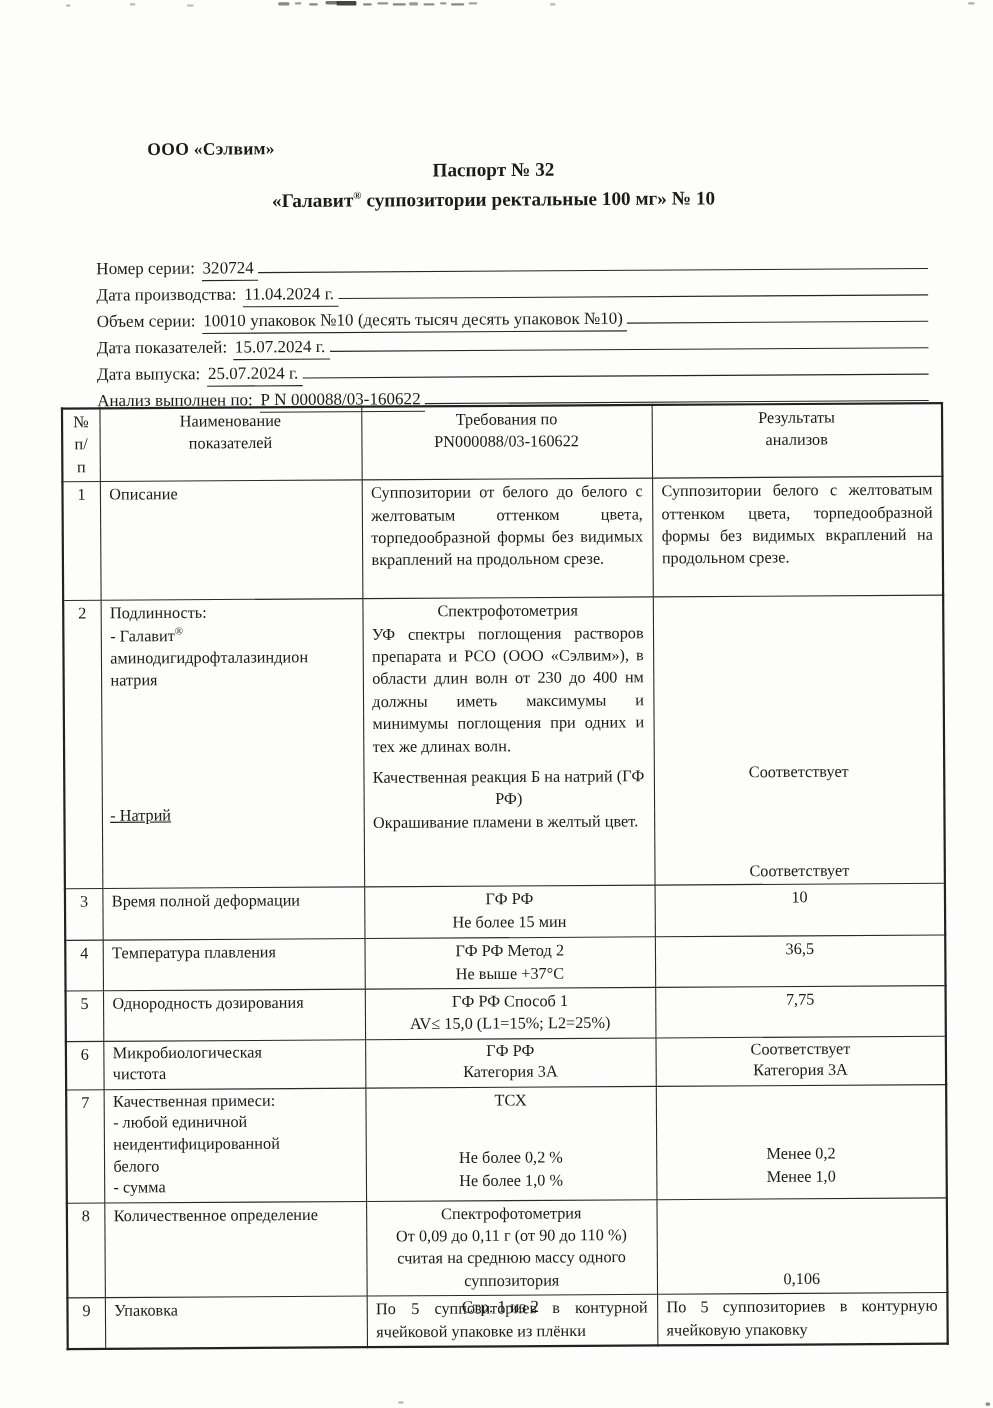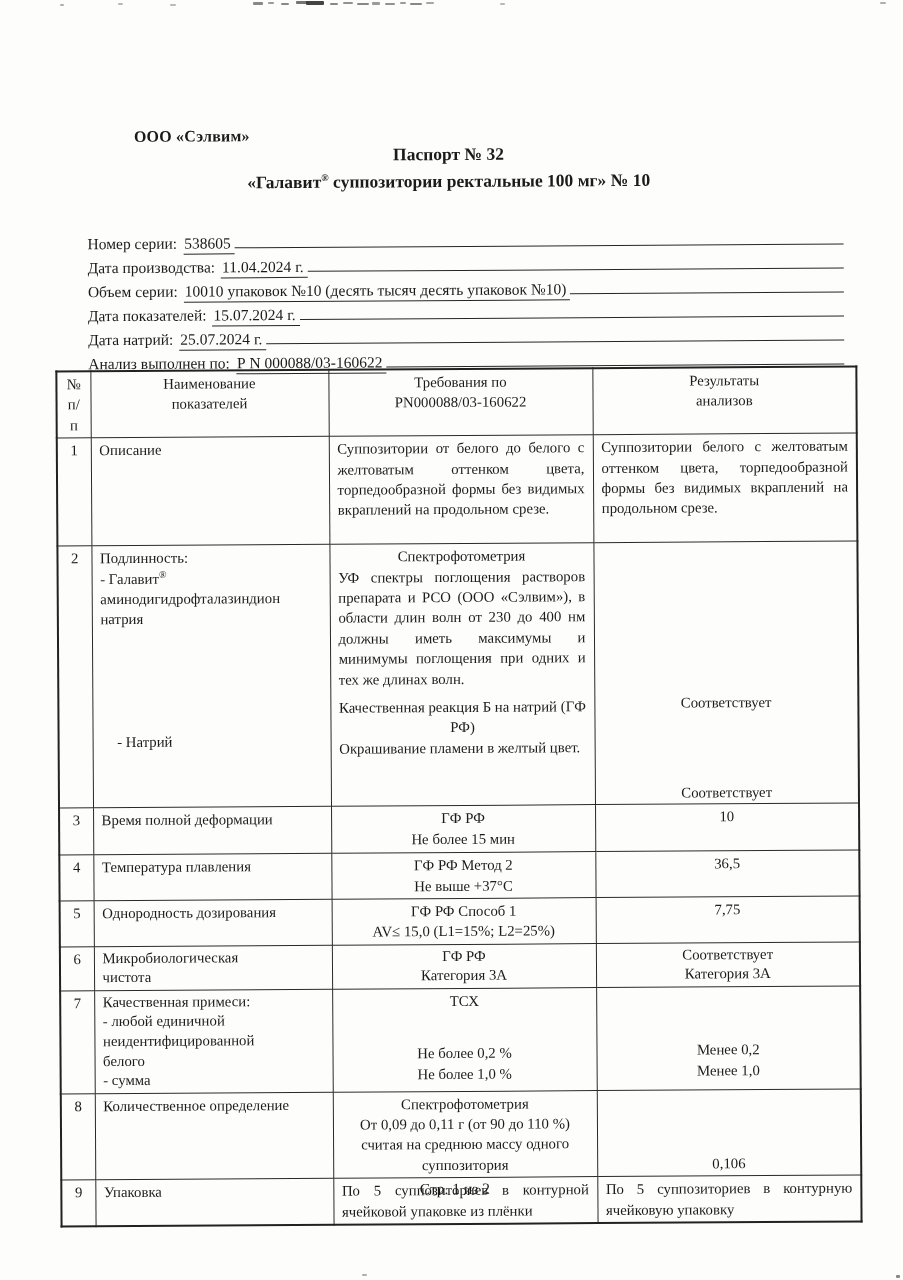--- a/index.html
+++ b/index.html
@@ -65,40 +65,40 @@
 
   <div class="tilt">
 
     <div class="company">ООО «Сэлвим»</div>
     <div class="title1">Паспорт № 32</div>
     <div class="title2"><span>«Галавит</span><sup class="reg">®</sup><span> суппозитории ректальные 100 мг» № 10</span></div>
 
     <div class="info">
       <div class="info-line">
         <span class="info-label">Номер серии:</span>
-        <span class="info-value">538605</span>
+        <span class="info-value">320724</span>
         <span class="info-rule"></span>
       </div>
       <div class="info-line">
         <span class="info-label">Дата производства:</span>
         <span class="info-value">11.04.2024 г.</span>
         <span class="info-rule"></span>
       </div>
       <div class="info-line">
         <span class="info-label">Объем серии:</span>
         <span class="info-value">10010 упаковок №10 (десять тысяч десять упаковок №10)</span>
         <span class="info-rule"></span>
       </div>
       <div class="info-line">
         <span class="info-label">Дата показателей:</span>
         <span class="info-value">15.07.2024 г.</span>
         <span class="info-rule"></span>
       </div>
       <div class="info-line">
-        <span class="info-label">Дата натрий:</span>
+        <span class="info-label">Дата выпуска:</span>
         <span class="info-value">25.07.2024 г.</span>
         <span class="info-rule"></span>
       </div>
       <div class="info-line">
         <span class="info-label">Анализ выполнен по:</span>
         <span class="info-value">Р N 000088/03-160622</span>
         <span class="info-rule"></span>
       </div>
     </div>
 
@@ -137,21 +137,21 @@
         <td class="t-just">Суппозитории белого с желтоватым оттенком цвета, торпедообразной формы без видимых вкраплений на продольном срезе.</td>
       </tr>
 
       <tr style="height:262px;">
         <td class="num">2</td>
         <td class="rel">
           <div>Подлинность:</div>
           <div><span>- Галавит</span><sup class="reg">®</sup></div>
           <div>аминодигидрофталазиндион</div>
           <div>натрия</div>
-          <div style="position:absolute;top:186px;left:24px;">- Натрий</div>
+          <div style="position:absolute;top:186px;left:7px;text-decoration:underline;">- Натрий</div>
         </td>
         <td>
           <div class="t-center">Спектрофотометрия</div>
           <div class="t-just">УФ спектры поглощения растворов препарата и РСО (ООО «Сэлвим»), в области длин волн от 230 до 400 нм должны иметь максимумы и минимумы поглощения при одних и тех же длинах волн.</div>
           <div class="t-center mt8">Качественная реакция Б на натрий (ГФ РФ)</div>
           <div class="t-just">Окрашивание пламени в желтый цвет.</div>
         </td>
         <td class="rel">
           <div class="abs-c" style="top:150px;">Соответствует</div>
           <div class="abs-c" style="top:240px;">Соответствует</div>

